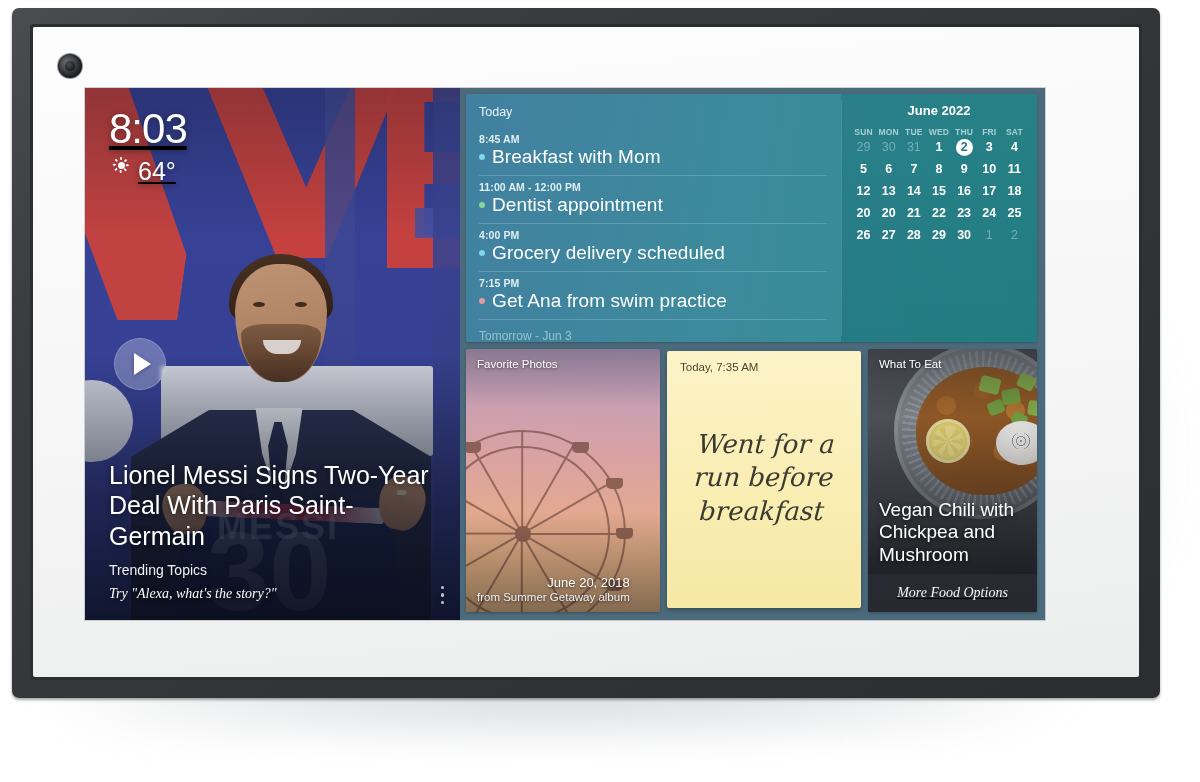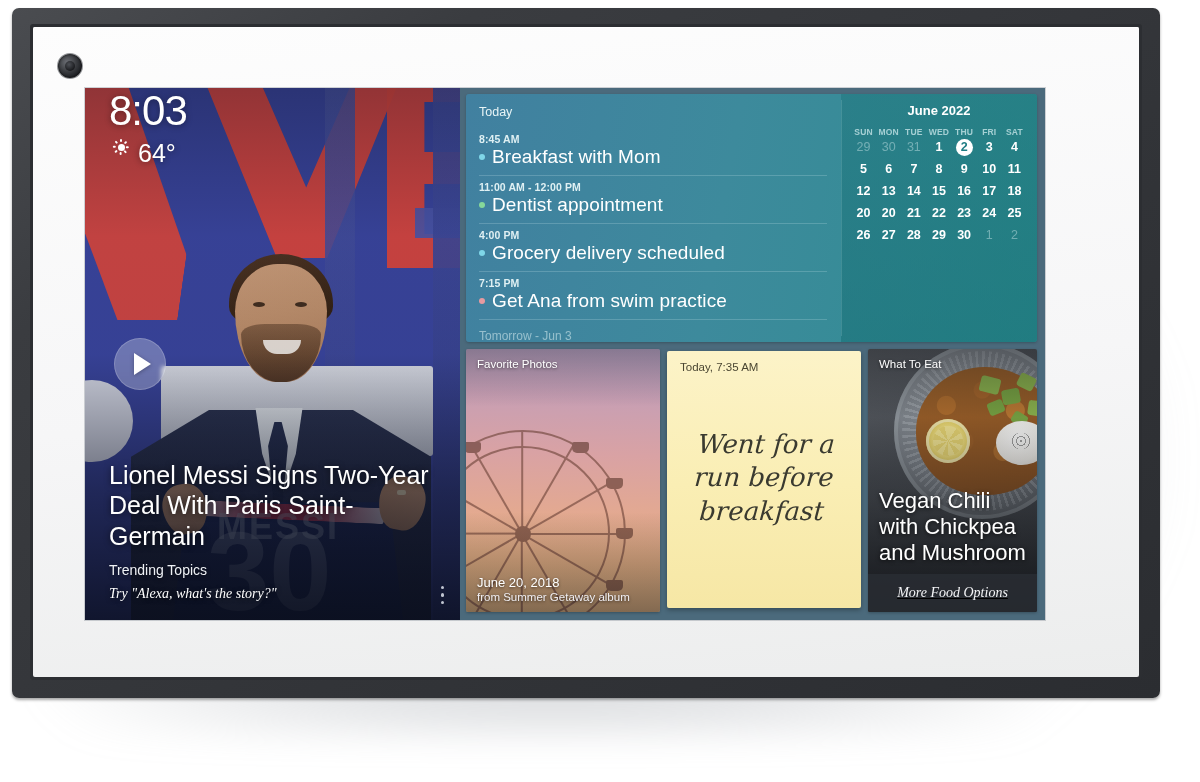--- a/index.html
+++ b/index.html
@@ -186,21 +186,21 @@
   .np-ring{
     position:absolute; left:312px; top:402px; width:9px; height:5px;
     background:#dfd4b0; border-radius:2px; opacity:.9;
   }
   .np-scrim{
     position:absolute; inset:0;
     background:linear-gradient(180deg, rgba(10,14,28,.30) 0%, rgba(10,14,28,.05) 28%, rgba(10,14,28,.06) 50%, rgba(12,16,32,.55) 76%, rgba(10,14,28,.86) 100%);
   }
 
   
-  #clock-block{ position:absolute; left:24px; top:2px; }
+  #clock-block{ position:absolute; left:24px; top:20px;text-decoration:underline; }
   #clock-time{
     font-size:42px; font-weight:300; color:#fff; line-height:1;
     letter-spacing:-1px; text-shadow:0 1px 6px rgba(0,0,0,.4);
   }
   #weather-row{ display:flex; align-items:flex-start; gap:9px; margin-top:7px; margin-left:4px; }
   #sun-icon{ position:relative; width:16px; height:16px; }
   #sun-icon .core{
     position:absolute; left:4.5px; top:4.5px; width:7px; height:7px; border-radius:50%; background:#fff;
   }
   #sun-icon .ray{ position:absolute; left:7.3px; top:0; width:1.6px; height:3.4px; background:#fff; border-radius:1px; transform-origin:0.8px 8px; }
@@ -313,21 +313,21 @@
   .ferris .cab{
     position:absolute; width:17px; height:11px; background:#5c362c; border-radius:2px 2px 5px 5px;
   }
   .ferris .hub{
     position:absolute; left:95px; top:96px; width:16px; height:16px; border-radius:50%; background:#5c362c;
   }
   .photo-scrim{
     position:absolute; inset:0;
     background:linear-gradient(180deg,rgba(20,16,30,.30) 0%,rgba(20,16,30,0) 22%,rgba(20,16,30,0) 62%,rgba(20,16,30,.48) 100%);
   }
-  #photo-caption{ position:absolute; left:11px; bottom:9px; z-index:4; }
+  #photo-caption{ position:absolute; left:11px; bottom:9px; z-index:4;text-align:right; }
   #photo-date{ font-size:13px; color:#fff; text-shadow:0 1px 3px rgba(0,0,0,.6); }
   #photo-album{ font-size:11.5px; color:#f0eef2; text-shadow:0 1px 3px rgba(0,0,0,.6); margin-top:1px; }
 
   
   #note-card{
     flex:0 0 194px; margin:2px 0 4px 0;
     background:linear-gradient(180deg,#fcf3c8 0%,#faeeb4 52%,#f6e7a5 100%);
     box-shadow:0 2px 5px rgba(0,0,0,.30);
     display:flex; flex-direction:column;
   }
@@ -386,21 +386,21 @@
   .egg::after{
     content:""; position:absolute; left:14px; top:12px; width:22px; height:16px; border-radius:50%;
     background:repeating-radial-gradient(circle at 50% 50%, rgba(70,70,70,.5) 0 1px, transparent 1px 4px);
   }
   .food-scrim{
     position:absolute; inset:0;
     background:linear-gradient(180deg,rgba(16,18,22,.40) 0%,rgba(16,18,22,.10) 26%,rgba(16,18,22,.36) 58%,rgba(14,16,20,.72) 88%,rgba(14,16,20,.80) 100%);
   }
   #food-title{
     position:absolute; left:11px; right:10px; bottom:46px; z-index:4;
-    font-size:22px; line-height:1.18; color:#fff; text-shadow:0 1px 4px rgba(0,0,0,.75);
+    font-size:19px; line-height:1.18; color:#fff; text-shadow:0 1px 4px rgba(0,0,0,.75);
   }
   #food-more-button{
     position:absolute; left:0; right:0; bottom:0; height:38px; z-index:5;
     background:rgba(42,46,52,.78);
     display:flex; align-items:center; justify-content:center;text-decoration:underline;
   }
   #food-more-label{
     font-size:14px; font-style:italic; color:#f3f4f6;
     font-family:"Liberation Serif", serif;
   }

